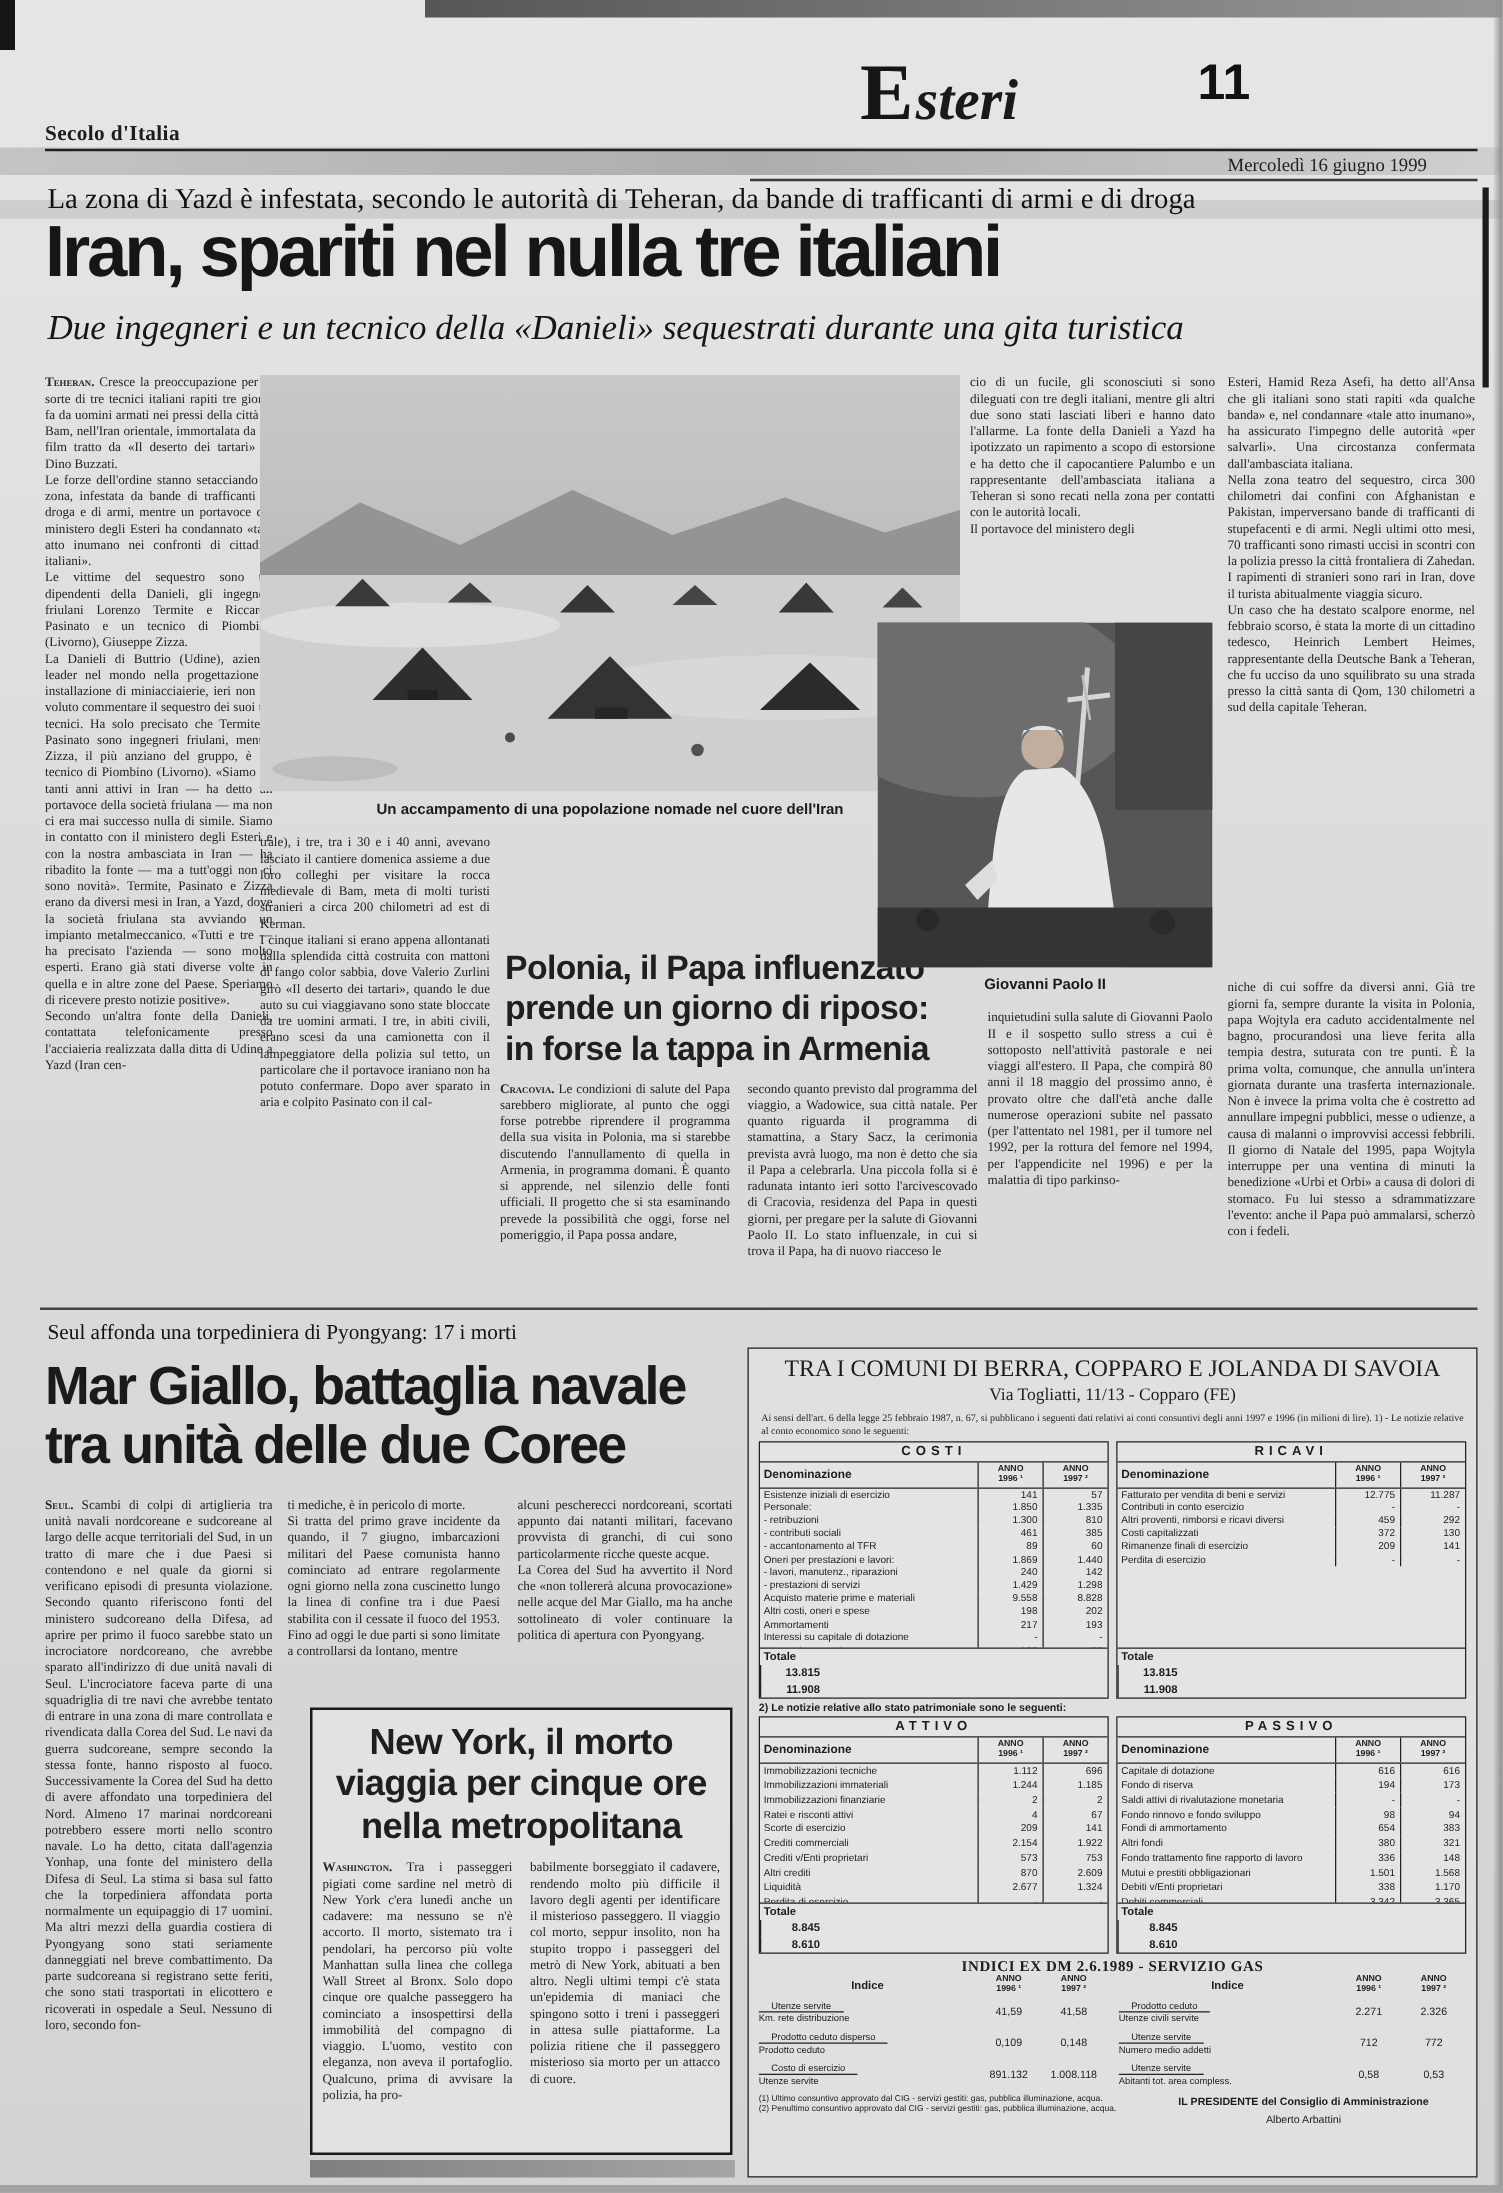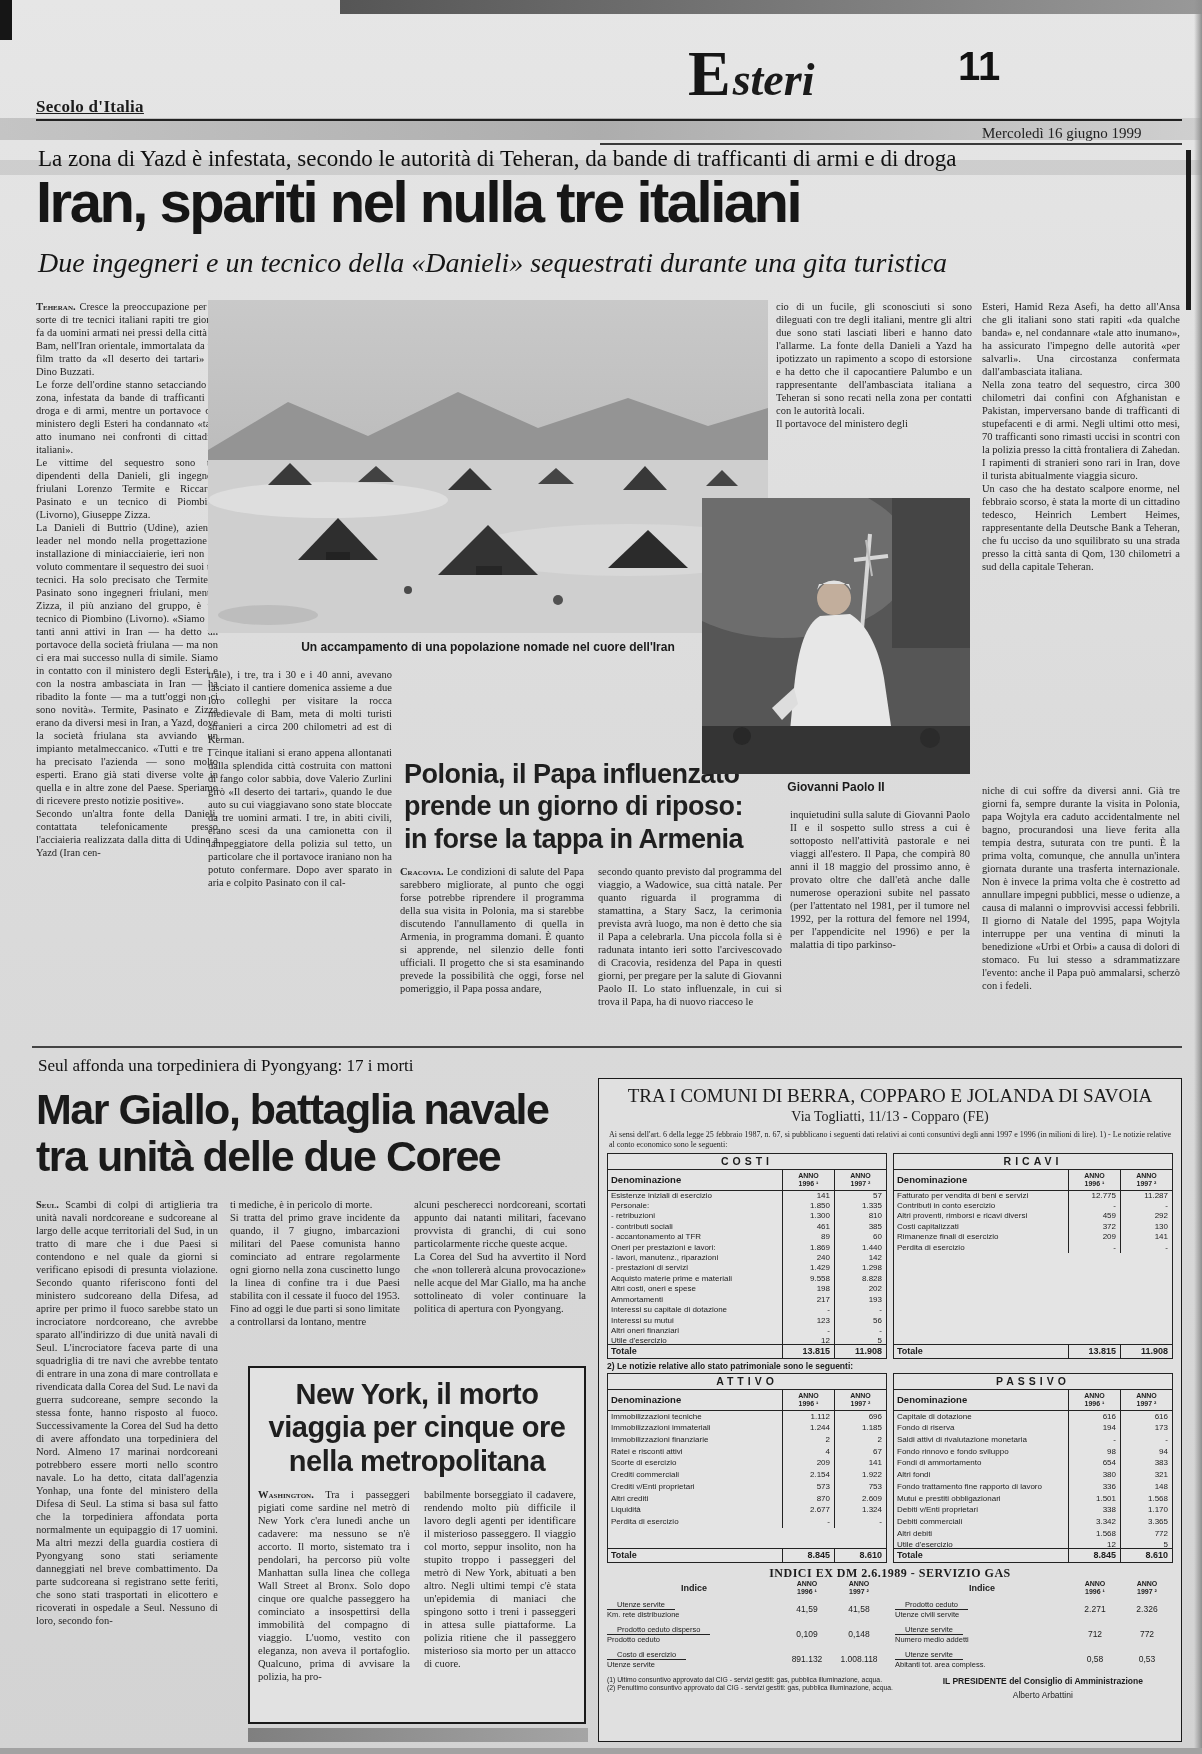--- a/index.html
+++ b/index.html
@@ -37,21 +37,21 @@
   .fintable{border:1px solid #222;display:flex;flex-direction:column;background:#e4e4e4;font-family:"Liberation Sans",sans-serif;}
   .ftitle{border-bottom:1px solid #222;text-align:center;font:bold 10.5px/15px "Liberation Sans",sans-serif;letter-spacing:4px;}
   .fhead{border-bottom:1px solid #222;}
   .fhead .cd{font:bold 9.5px/20px "Liberation Sans",sans-serif;}
   .fhead .cv{font:bold 7px/8.5px "Liberation Sans",sans-serif;text-align:center;white-space:pre-line;padding-top:2px;}
   .cd{flex:1;padding:0 3px;text-align:left;}
   .cv{width:52px;border-left:1px solid #222;text-align:right;padding:0 4px;box-sizing:border-box;}
   .frows{flex:1;overflow:hidden;}
   .frows .trow{font:8px/10.4px "Liberation Sans",sans-serif;}
   .p2 .frows .trow{line-height:11.7px;}
-  .total{border-top:1px solid #222;font:bold 9px/13px "Liberation Sans",sans-serif;}
+  .total{border-top:1px solid #222;font:bold 9px/13px "Liberation Sans",sans-serif;flex-direction:column;}
   .gnote{font:bold 8.5px/12px "Liberation Sans",sans-serif;margin:1px 0;}
   .indtitle{font:bold 12px/14px "Liberation Serif",serif;text-align:center;letter-spacing:.5px;margin-top:3px;}
   .indhead,.irow{display:flex;align-items:center;font-family:"Liberation Sans",sans-serif;}
   .indhead .ih{flex:1;font:bold 9px/10px "Liberation Sans",sans-serif;text-align:center;}
   .indhead .iv{width:52px;font:bold 7px/8.5px "Liberation Sans",sans-serif;text-align:center;white-space:pre-line;}
   .irow{height:25px;}
   .frac{flex:1;text-align:left;font:7.5px/9px "Liberation Sans",sans-serif;}
   .fn{display:inline-block;border-bottom:1px solid #222;padding:0 10px;}
   .fd{display:block;}
   .iv2{width:52px;text-align:center;font:8.5px/10px "Liberation Sans",sans-serif;}
@@ -73,21 +73,21 @@
   <div class="abs artifact" style="left:1186px;top:150px;width:5px;height:160px;background:#1c1c1c;"></div>
   <div class="abs artifact" style="left:1194px;top:0;width:8px;height:1754px;background:linear-gradient(90deg,rgba(0,0,0,0),#8e8e8e);"></div>
   <div class="abs artifact" style="left:248px;top:1728px;width:340px;height:14px;background:linear-gradient(90deg,#7f7f7f,#a5a5a5);"></div>
   <div class="abs artifact" style="left:0;top:1748px;width:1202px;height:6px;background:#a2a2a2;"></div>
 
   <div class="abs" style="left:0;top:0;width:1202px;height:145px;">
     <div class="abs" style="left:688px;top:42px;">
       <span class="big-e">E</span><span class="steri">steri</span>
     </div>
     <div class="abs pageno" style="left:958px;top:46px;">11</div>
-    <div class="abs papername" style="left:36px;top:98px;text-decoration:underline;">Secolo d'Italia</div>
+    <div class="abs papername" style="left:36px;top:98px;">Secolo d'Italia</div>
     <div class="abs rule" style="left:36px;top:119px;width:1146px;height:2px;"></div>
     <div class="abs dateline-top" style="left:982px;top:126px;">Mercoledì 16 giugno 1999</div>
     <div class="abs rule" style="left:600px;top:143px;width:582px;height:2px;background:#3a3a3a;"></div>
   </div>
 
   <div class="abs kicker" style="left:38px;top:146px;width:1140px;">La zona di Yazd è infestata, secondo le autorità di Teheran, da bande di trafficanti di armi e di droga</div>
   <div class="abs mainhl" style="left:36px;top:172px;width:1150px;">Iran, spariti nel nulla tre italiani</div>
   <div class="abs subhead" style="left:38px;top:248px;width:1140px;">Due ingegneri e un tecnico della «Danieli» sequestrati durante una gita turistica</div>
 
   <div class="abs bodytext" style="left:36px;top:300px;width:182px;height:746px;">

